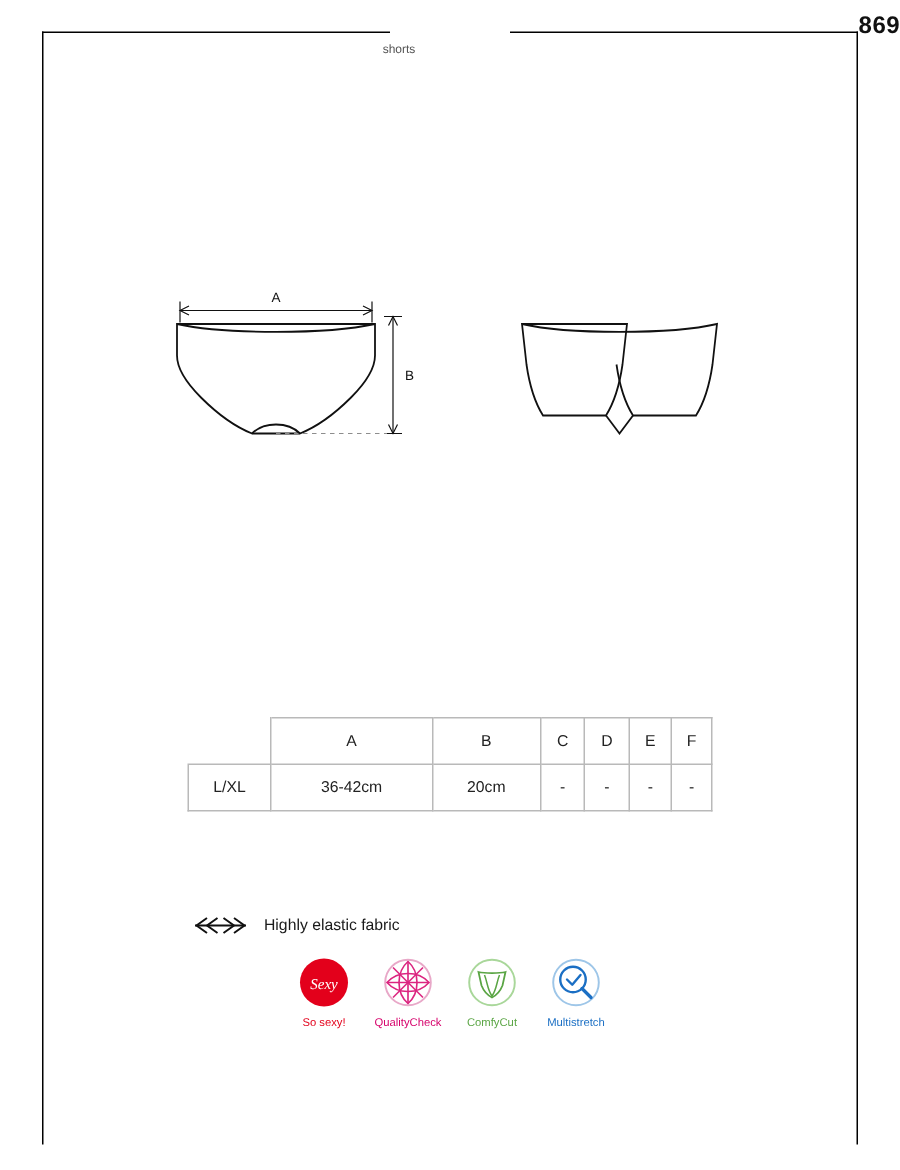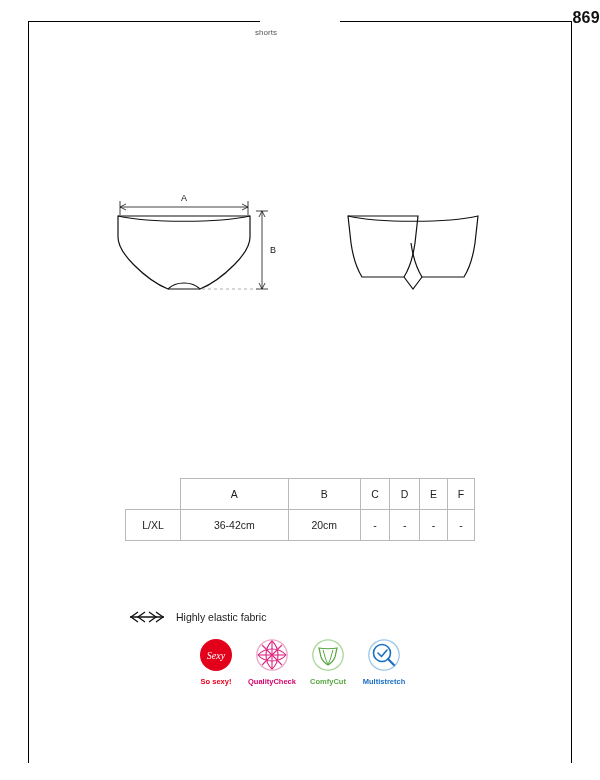--- a/index.html
+++ b/index.html
@@ -140,21 +140,21 @@
     text-align: center;
   }
   .feature .glyph {
     height: 38px;
     display: flex;
     align-items: center;
     justify-content: center;
   }
   .feature .caption {
     font-size: 7.5px;
-    font-weight: bold;
+    font-weight: normal;
     margin-top: 3px;
     white-space: nowrap;
   }
   .cap-sexy { color: #e3001b; }
   .cap-multistretch { color: #d6006b; }
   .cap-comfycut { color: #5aa544; }
   .cap-quality { color: #1b6fc4; }
 </style>
 </head>
 <body>

